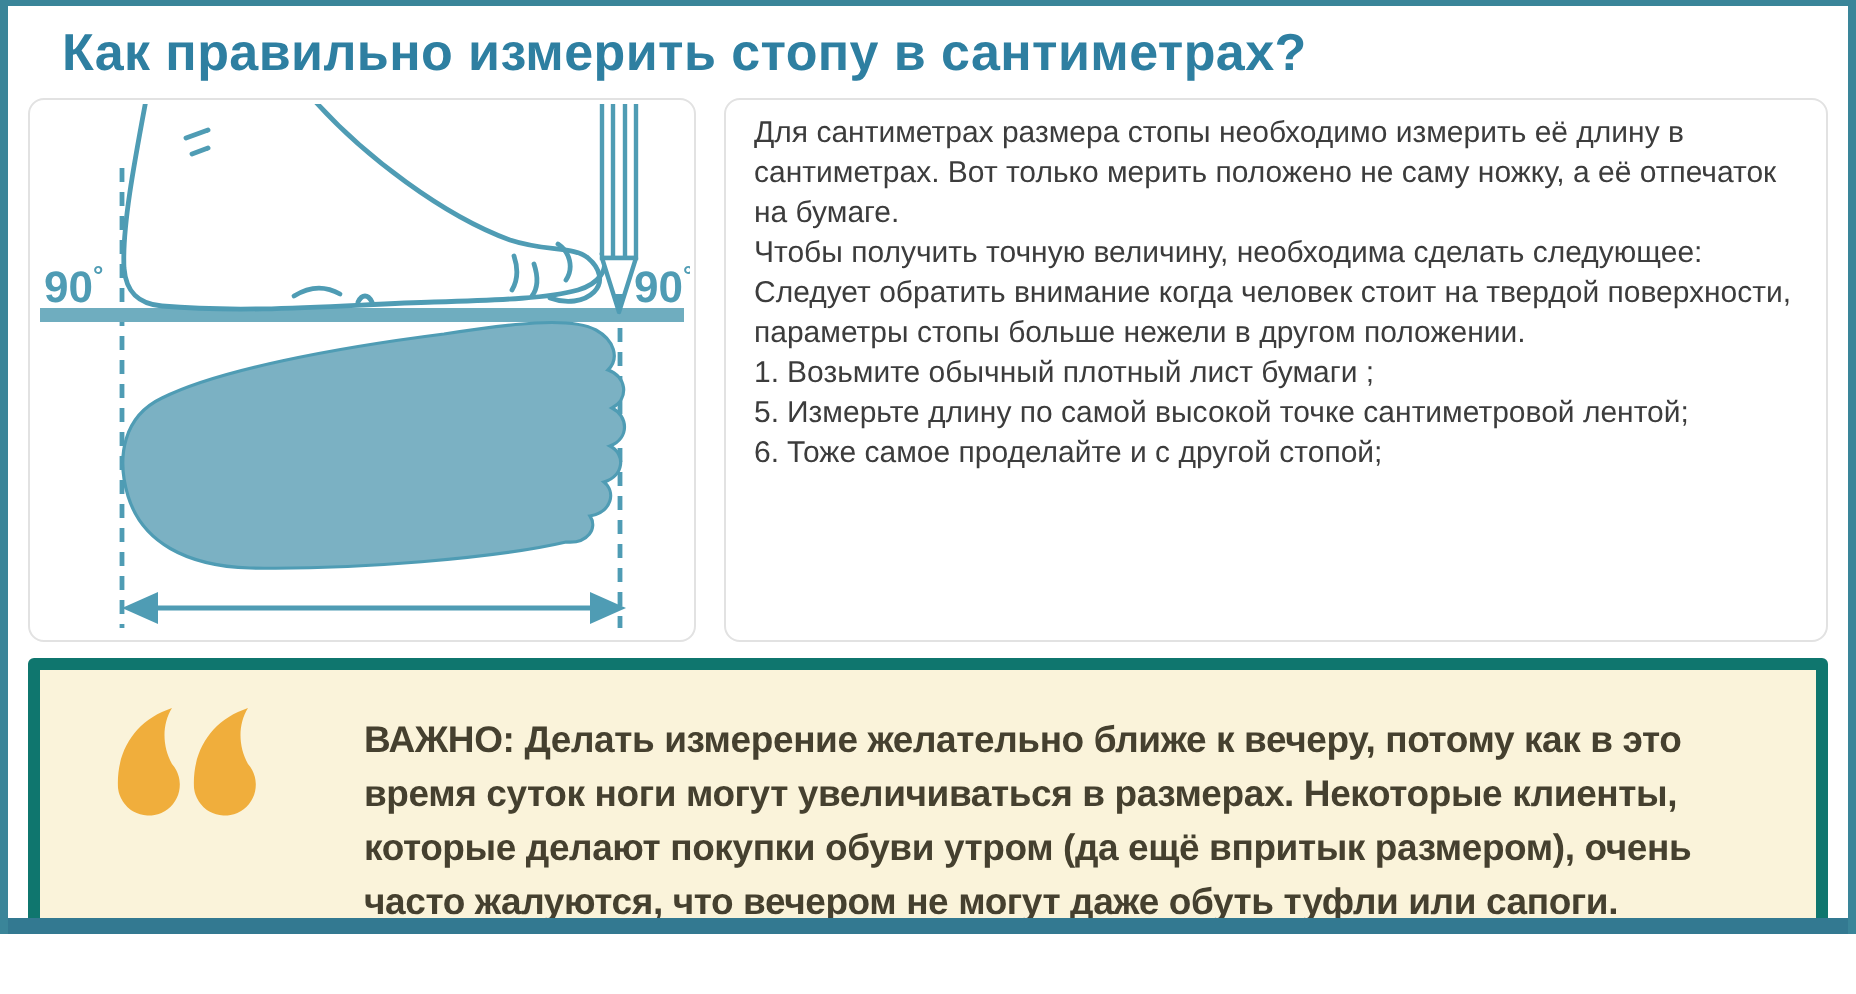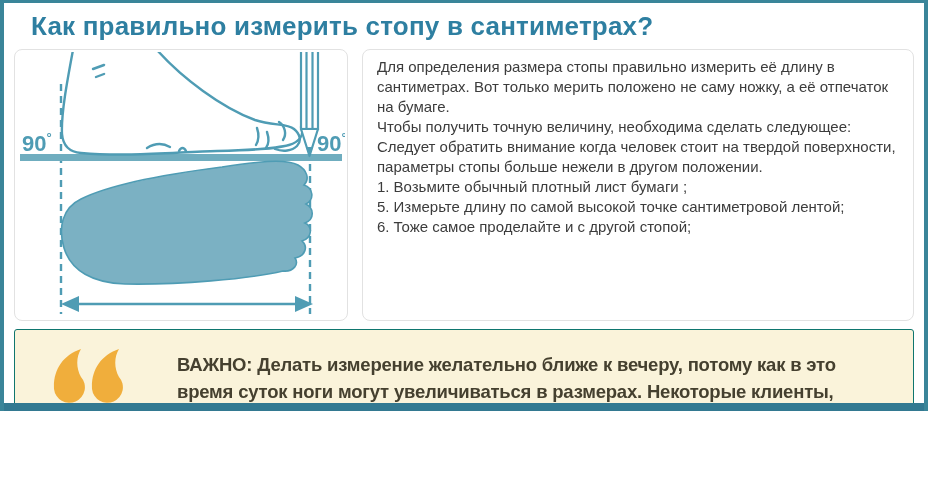--- a/index.html
+++ b/index.html
@@ -1,36 +1,36 @@
 <!DOCTYPE html>
 <html><head>
 <meta charset="utf-8">
 <style>
   html,body{margin:0;padding:0;background:#fff;}
   .frame{
-    width:928px;height:411px;box-sizing:border-box;position:relative;
+    width:928px;height:467px;box-sizing:border-box;position:relative;
     background:#fff;border:4px solid #3a8599;border-top-width:3px;border-bottom:none;
     font-family:"Liberation Sans", sans-serif;overflow:hidden;
   }
   .page-title{
     margin:8px 14px 7px 27px;font-size:26px;font-weight:bold;
     color:#2e7fa1;letter-spacing:.2px;
   }
   .panels{display:flex;gap:14px;margin:0 10px;height:272px;}
   .panel{background:#fff;border:1px solid #e2e2e2;border-radius:8px;box-sizing:border-box;}
   .panel-illus{width:334px;padding:2px;}
   .panel-illus svg{display:block;width:100%;height:100%;}
   .panel-instr{flex:1;padding:7px 12px 0 14px;font-size:15px;line-height:20px;color:#3c3c3c;}
   .para{margin:0;}
   .step{white-space:nowrap;}
   .step .num{margin-right:4px;}
   .angle{font-weight:bold;color:#8e8e8e;font-size:16.5px;letter-spacing:.5px;}
   .angle sup{font-size:10px;}
   .important{
-    margin:8px 10px 0;height:143px;background:#faf3da;border:1px solid #0f766e;
+    margin:8px 10px 0;height:143px;background:#faf3da;border:6px solid #0f766e;
     border-radius:3px;position:relative;box-sizing:border-box;
   }
   .quote{position:absolute;left:36px;top:17px;}
   .imp-text{
     margin:21px 28px 0 162px;font-size:18.5px;line-height:27px;font-weight:bold;
     color:#45402f;letter-spacing:-.2px;
   }
   .bottom-bar{position:absolute;left:0;right:0;bottom:0;height:8px;background:#337991;}
 </style>
 </head>
@@ -78,21 +78,21 @@
         <g fill="#4f9cb4" stroke="#4f9cb4">
           <line x1="58" y1="252" x2="282" y2="252" stroke-width="2.4"></line>
           <polygon points="44,252 62,244 62,260" stroke="none"></polygon>
           <polygon points="296,252 278,244 278,260" stroke="none"></polygon>
         </g>
       </svg>
     </div>
 
     <div class="panel panel-instr">
       <div>
-          <div class="para">Для определения размера стопы правильно измерить её длину в сантиметрах. Вот только мерить положено не саму ножку, а её отпечаток на бумаге.</div>
+          <div class="para">Для сантиметрах размера стопы необходимо измерить её длину в сантиметрах. Вот только мерить положено не саму ножку, а её отпечаток на бумаге.</div>
           <div class="para">Чтобы получить точную величину, необходима сделать следующее:</div>
           <div class="para">Следует обратить внимание когда человек стоит на твердой поверхности, параметры стопы больше нежели в другом положении.</div>
         </div>
       <div>
           <div class="step"><span class="num">1.</span>Возьмите обычный плотный лист бумаги ;</div>
           <div class="step"><span class="num">5.</span>Измерьте длину по самой высокой точке сантиметровой лентой;</div>
           <div class="step"><span class="num">6.</span>Тоже самое проделайте и с другой стопой;</div>
         </div>
     </div>
   </div>

